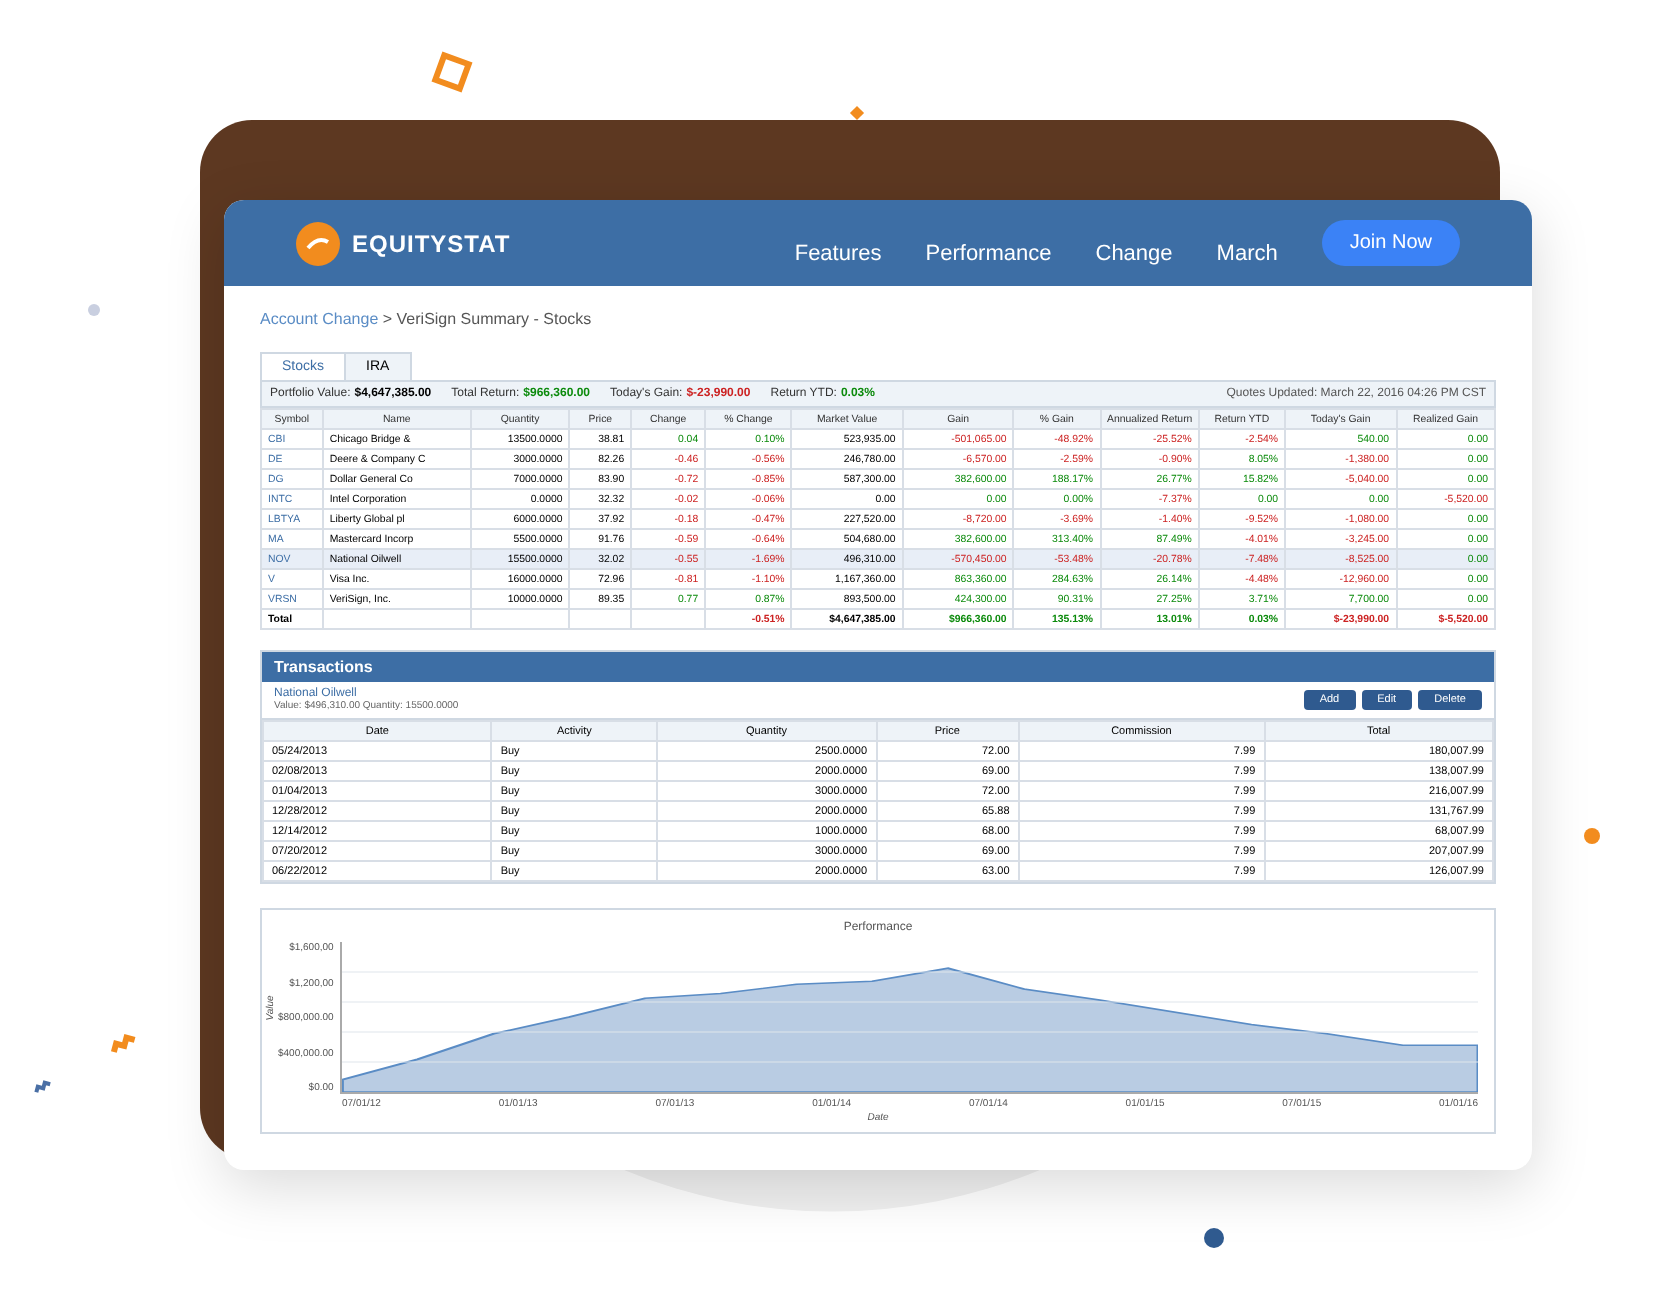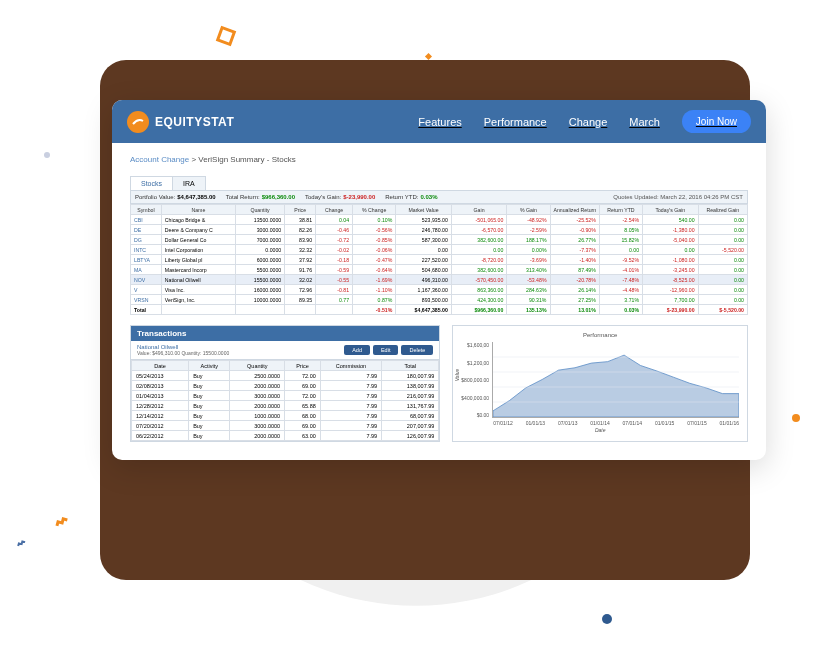--- a/index.html
+++ b/index.html
@@ -35,32 +35,32 @@
   background: #fff;
   border-radius: 10px;
   box-shadow: 0 8px 30px rgba(0,0,0,0.15);
   z-index: 2;
   overflow: hidden;
 }
 .nav {
   background: #3d6ea5;
   display: flex;
   align-items: center;
-  padding: 10px 15px;
+  padding: 10px 36px;
   gap: 10px;
 }
 .logo { display: flex; align-items: center; gap: 6px; }
 .logo-icon {
   width: 22px; height: 22px; border-radius: 50%;
   background: #f28c1e;
   display: flex; align-items: center; justify-content: center;
 }
 .logo-text { color: #fff; font-weight: bold; font-size: 12px; letter-spacing: 0.5px; }
 .nav-spacer { flex: 1; }
-.nav-links { display: flex; gap: 22px; align-items: center; text-decoration: underline; }
+.nav-links { display: flex; gap: 22px; align-items: flex-end; }
 .nav-link { color: #fff; font-size: 11px; cursor: pointer; }
 .join-btn {
   background: #3b82f6; color: #fff;
   padding: 6px 14px; border-radius: 14px;
   font-size: 10px; cursor: pointer;
 }
 .content { padding: 12px 18px 18px; }
 .breadcrumb { font-size: 8px; color: #555; margin-bottom: 12px; }
 .breadcrumb .active { color: #5a8cc5; }
 .tabs { display: flex; border-bottom: 1px solid #cfd8e2; }
@@ -91,21 +91,21 @@
   overflow: hidden; white-space: nowrap;
 }
 table.stocks th {
   background: #eef3f8; text-align: center;
   font-weight: normal; color: #333;
 }
 table.stocks td.l { text-align: left; }
 table.stocks td.sym { text-align: left; color: #3d6ea5; }
 table.stocks tr.hl td { background: #e8eef7; }
 table.stocks tr.total td { font-weight: bold; }
-.panels { display: flex; gap: 12px; margin-top: 10px; }
+.panels { display: flex; gap: 12px; margin-top: 10px; flex-direction: column; }
 .panel {
   border: 1px solid #cfd8e2; flex: 1;
 }
 .panel.trans { flex: 1.05; }
 .panel-header {
   background: #3d6ea5; color: #fff;
   font-size: 8px; font-weight: bold;
   padding: 3px 6px;
 }
 .panel-sub {

